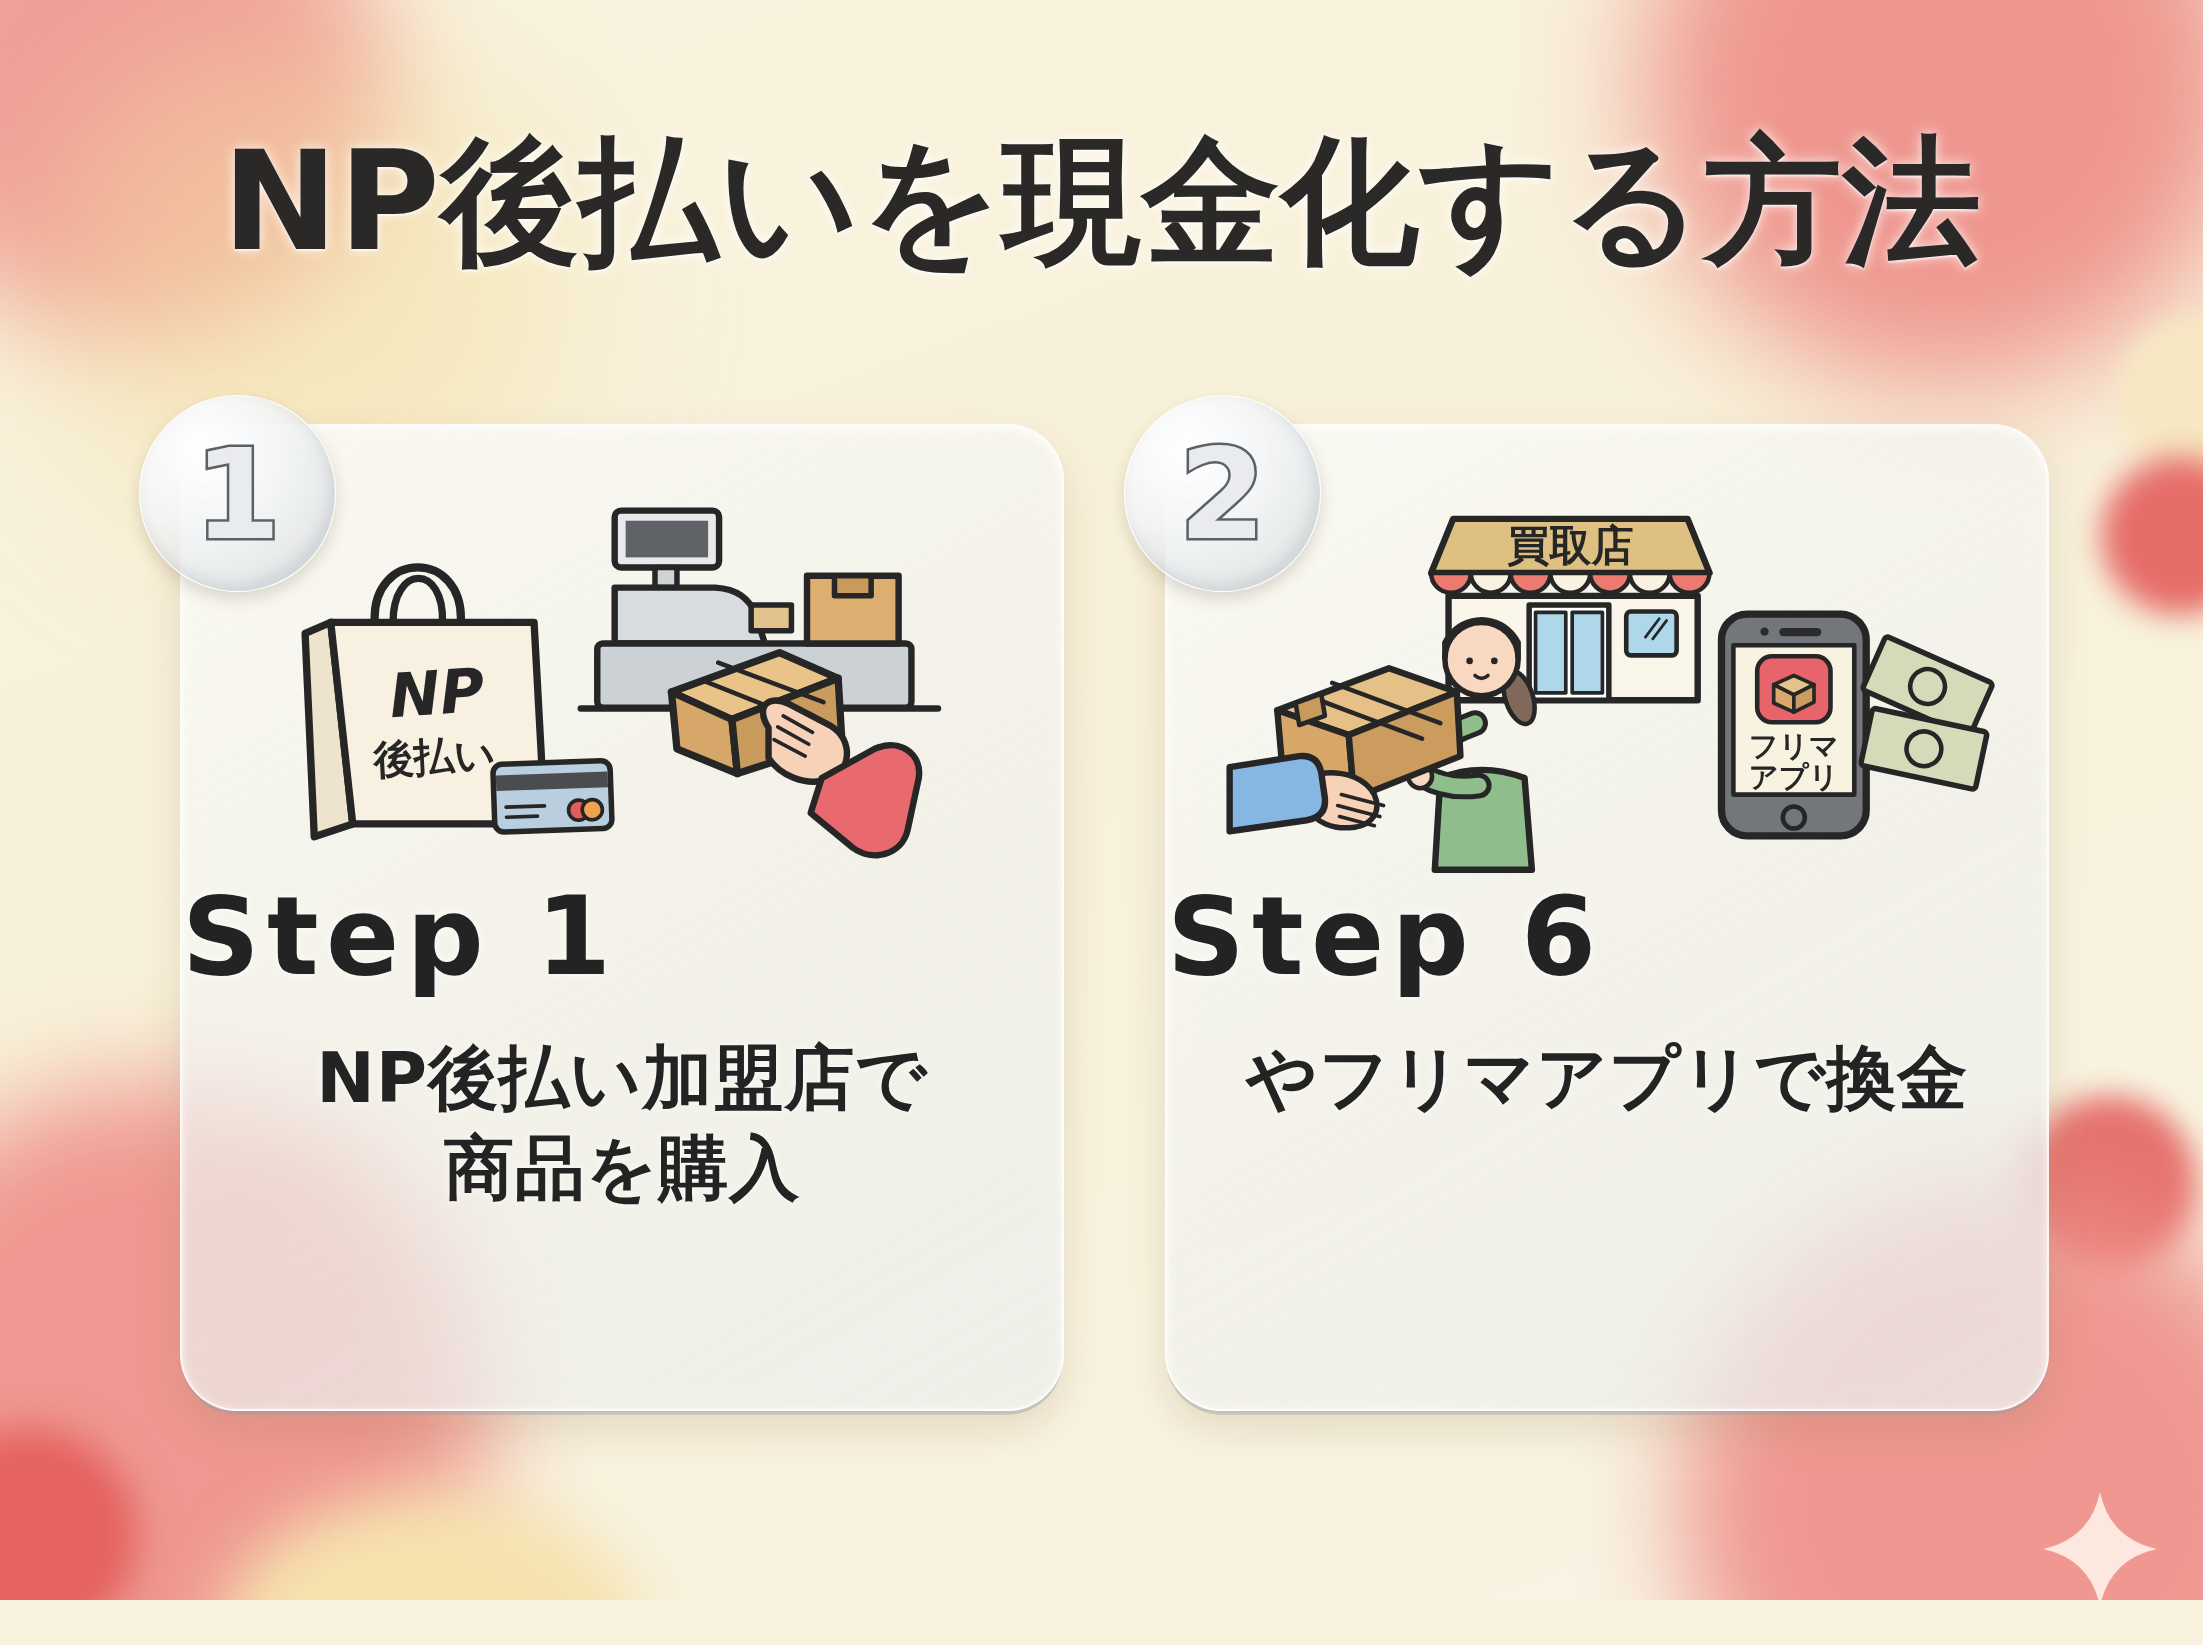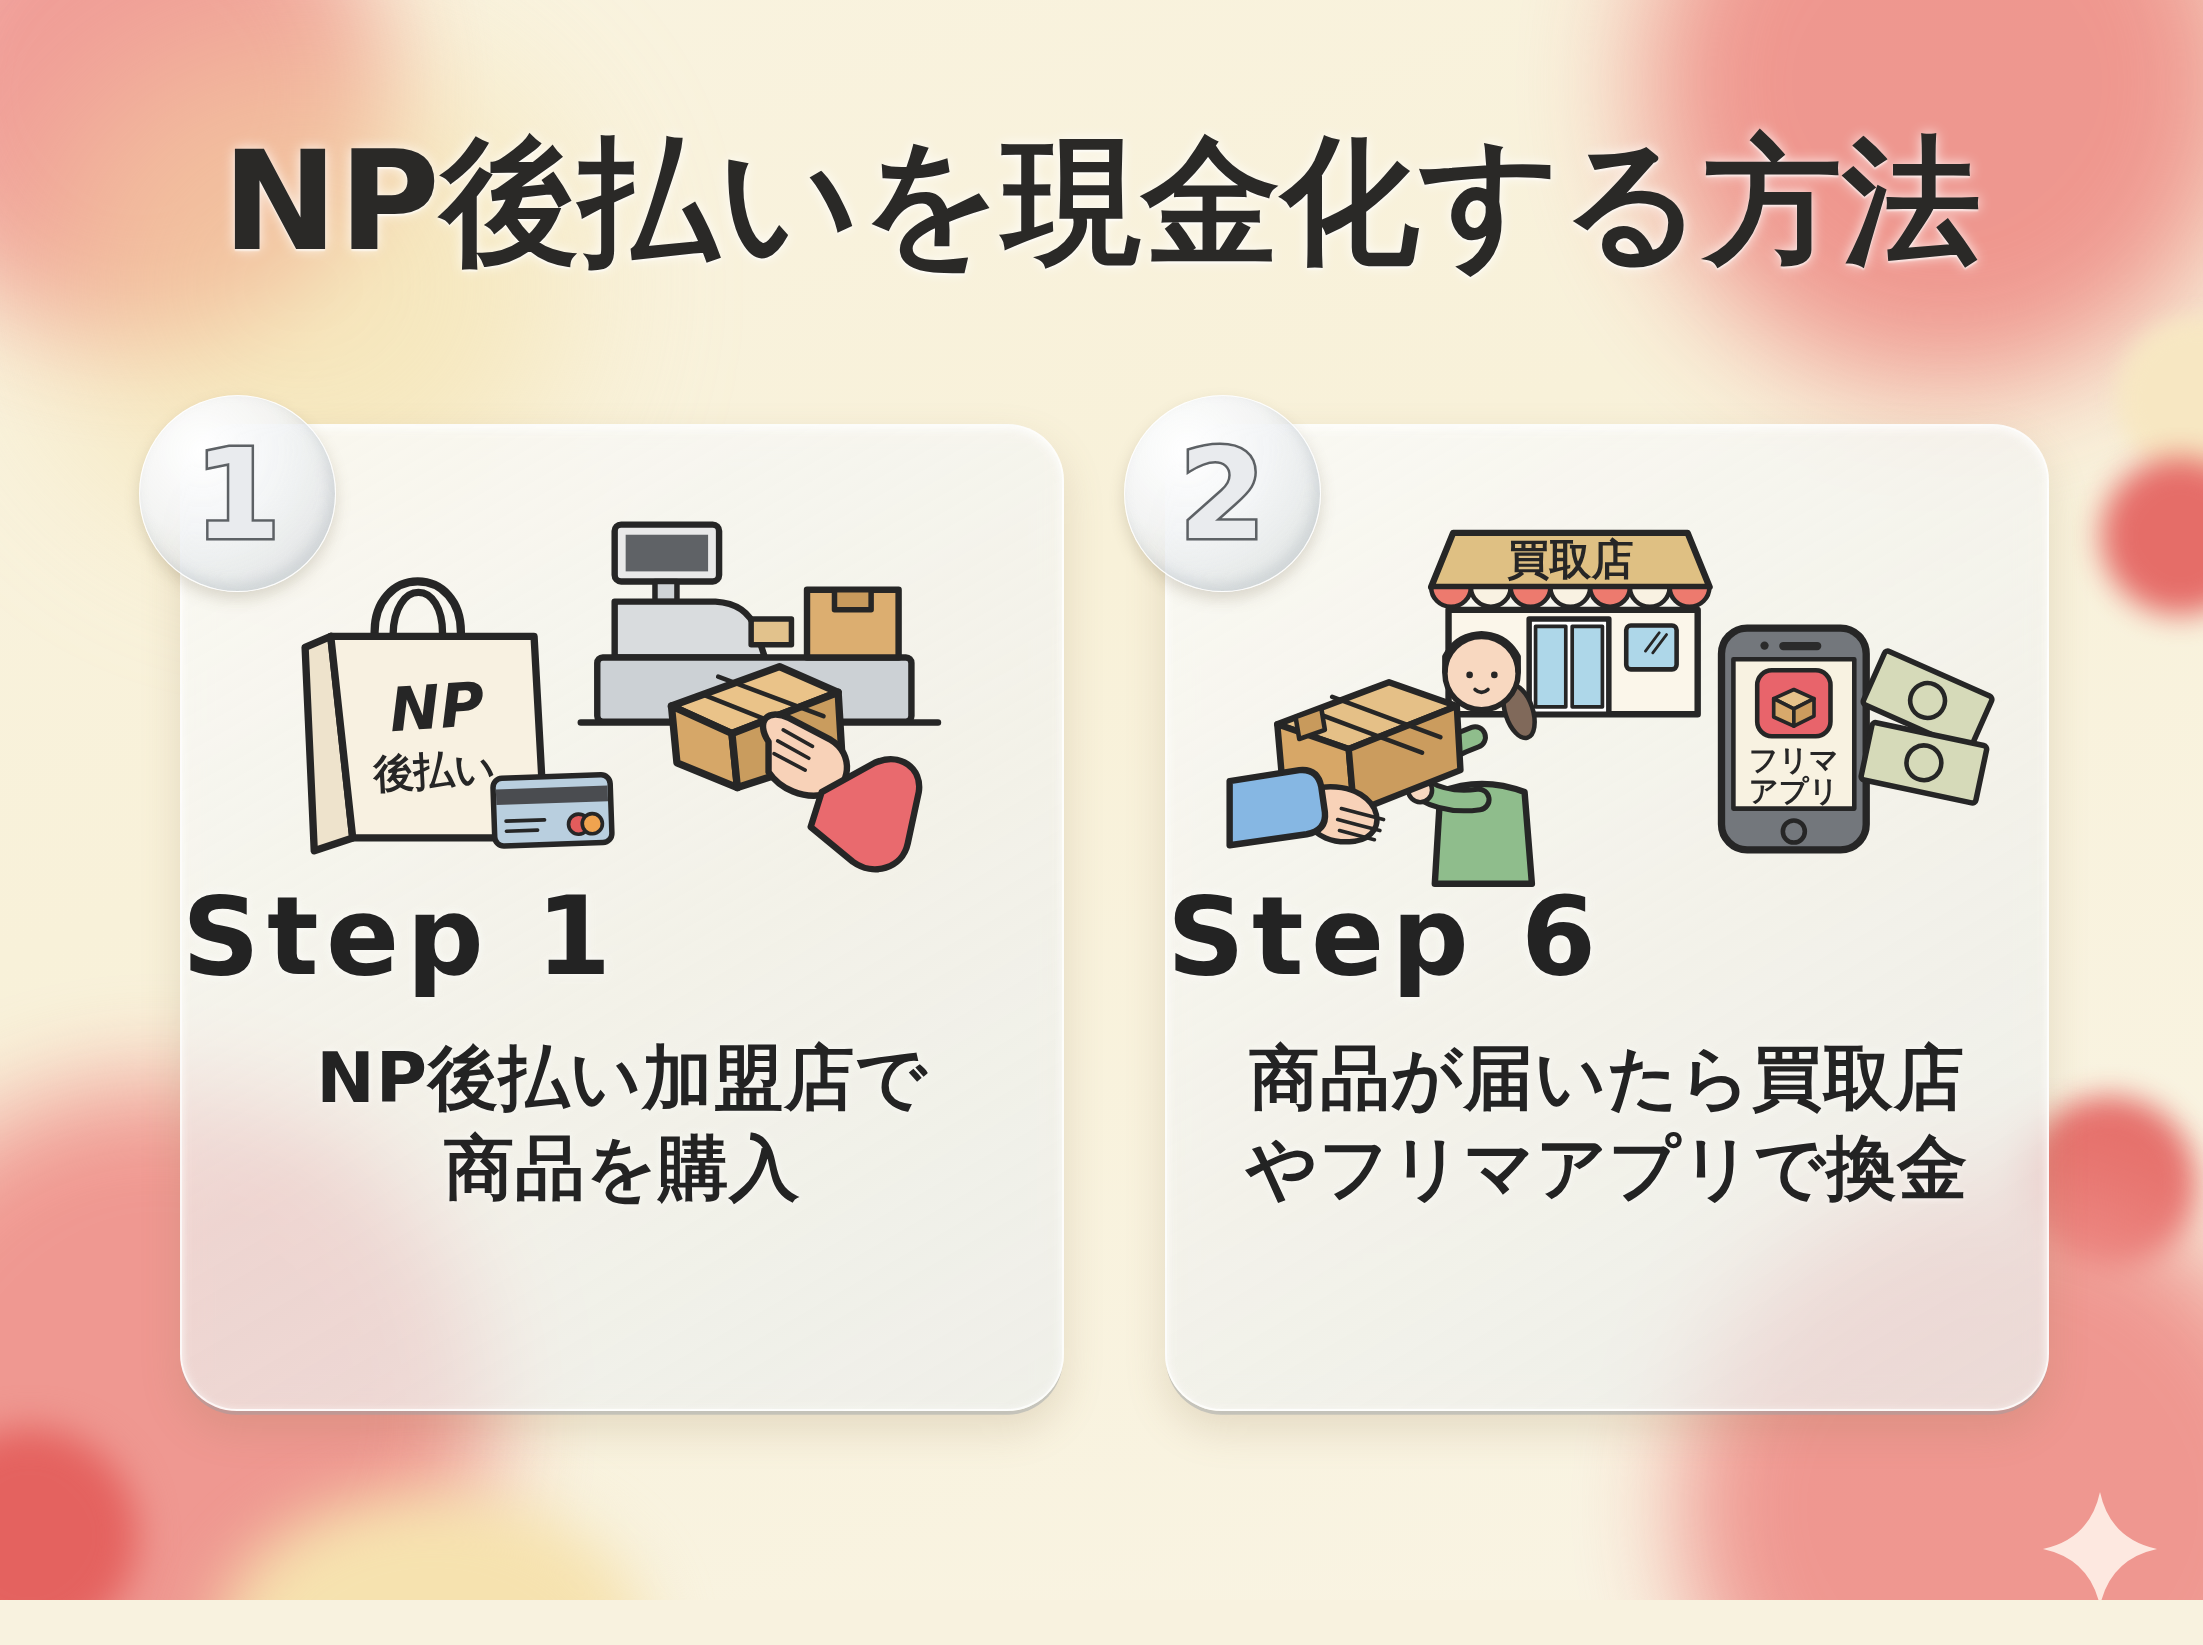--- a/index.html
+++ b/index.html
@@ -48,21 +48,21 @@
     border:1.8px solid rgba(255,255,255,.9);
     box-shadow:0 7.3px 14.7px rgba(110,95,70,.22),inset -5.5px -7.3px 13px rgba(160,170,180,.3);
   }
   .badge svg{width:100%;height:100%;}
   .badge text{
     font-family:"DejaVu Sans","Liberation Sans",sans-serif;
     font-size:64px;font-weight:700;fill:#e9ebee;stroke:#5d6165;stroke-width:2.6px;
     paint-order:stroke;
   }
   
-  .illo{position:absolute;left:37px;top:87px;width:806px;height:430px;}
+  .illo{position:absolute;left:37px;top:73px;width:806px;height:430px;}
   .illo svg{width:100%;height:100%;display:block;}
   .step-label{
     position:absolute;left:0;top:457px;width:100%;
     font-size:108px;font-weight:700;color:#232323;letter-spacing:7.3px;line-height:1;
     text-shadow:0 0 9.2px rgba(255,255,255,.8);
   }
   .desc{
     position:absolute;left:0;top:608px;width:100%;text-align:center;
     font-size:70px;font-weight:600;color:#232323;line-height:1.28;letter-spacing:0.9px;
     text-shadow:0 0 7.3px rgba(255,255,255,.7);
@@ -240,19 +240,18 @@
           <g transform="rotate(12 786 268)">
             <rect x="722" y="236" width="128" height="64" rx="4" fill="#d6dab9" class="outline" stroke-width="6"></rect>
             <circle cx="786" cy="268" r="19" fill="none" class="outline" stroke-width="5"></circle>
           </g>
         </g>
       </svg>
     </div>
 
     <div class="step-label">Step 6</div>
     <div class="desc">
-      <div>商品が届いたら買取店</div>
       <div>やフリマアプリで換金</div>
     </div>
   </section>
 
 </div>
 
 
 </body></html>

